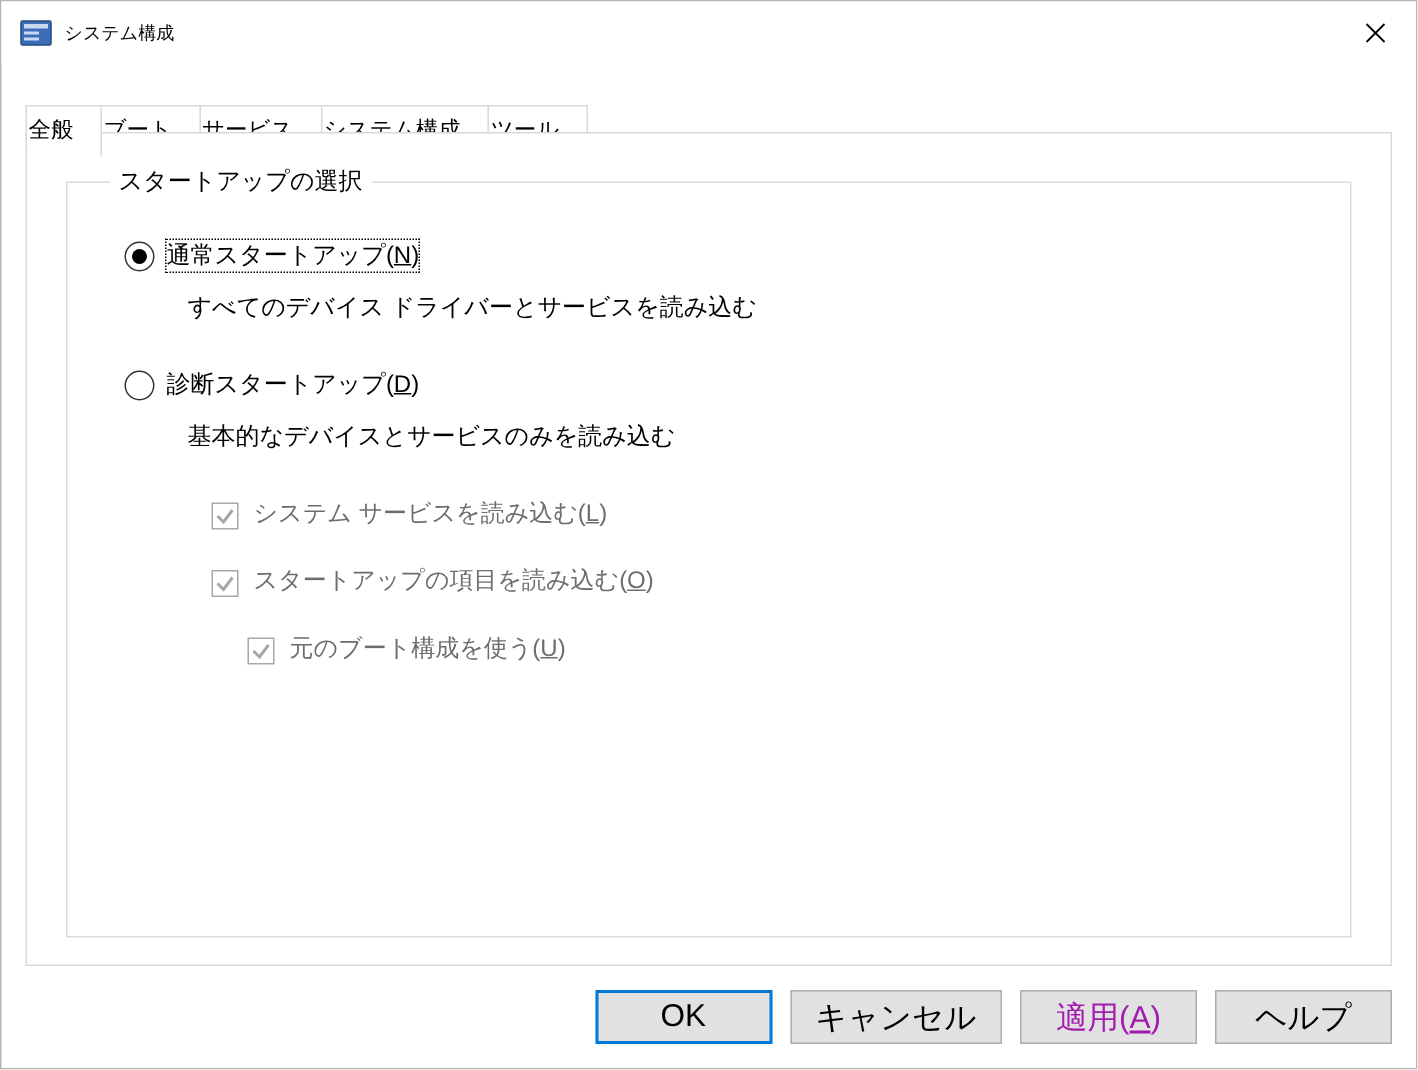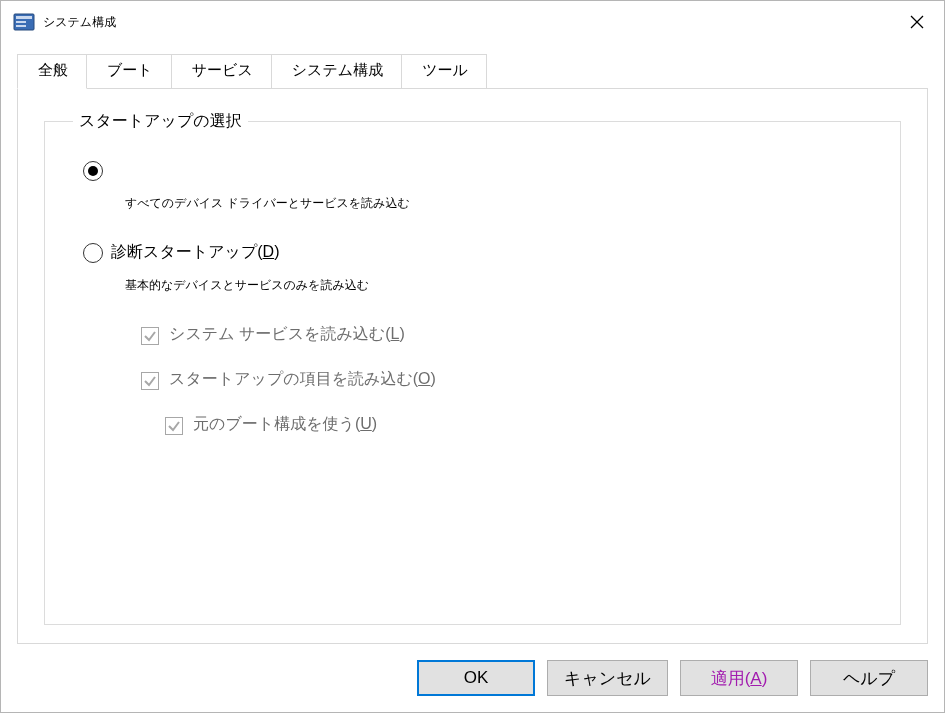--- a/index.html
+++ b/index.html
@@ -32,27 +32,27 @@
     cursor: pointer;
   }
   .close-btn svg { width: 14px; height: 14px; }
 
   .client { flex: 1; padding: 10px 16px 0 16px; display: flex; flex-direction: column; }
   .tabs-row {
     display: flex;
     position: relative;
   }
   .tab {
-    padding: 6px 18px 8px 20px;
+    padding: 6px 18px 8px 1px;
     font-size: 15px;
     border: 1px solid #d9d9d9;
     border-bottom: none;
     background: #fff;
     position: relative;
-    top: 1px;
+    top: 17px;
     cursor: pointer;
     margin-right: -1px;
   }
   .tab.active {
     background: #ffffff;
     border-color: #d9d9d9;
     z-index: 2;
     border-bottom: 1px solid #ffffff;
   }
   .tab:not(.active) { background: #ffffff; }
@@ -93,21 +93,21 @@
   }
   .radio-circle .dot {
     width: 10px; height: 10px; background: #000; border-radius: 50%;
     display: none;
   }
   .radio-circle.checked .dot { display: block; }
   .radio-label { font-size: 16px; cursor: pointer; }
   .radio-label.focused { outline: 1px dotted #000; outline-offset: 0px; }
   .radio-desc {
     margin: 14px 0 0 42px;
-    font-size: 12px;
+    font-size: 16px;
   }
 
   .sub-checks { margin: 26px 0 0 58px; }
   .check-item { display: flex; align-items: flex-end; margin-bottom: 24px; color: #6d6d6d; }
   .check-item:last-child { margin-bottom: 0; padding-left: 24px; }
   .checkbox {
     width: 18px; height: 18px;
     border: 1px solid #a7a7a7;
     background: #fff;
     margin-right: 10px;
@@ -122,21 +122,21 @@
     display: flex;
     justify-content: flex-end;
     gap: 12px;
     padding: 16px 16px 16px 0;
   }
   .btn {
     min-width: 118px;
     height: 36px;
     border: 1px solid #adadad;
     background: #e1e1e1;
-    font-size: 17px;
+    font-size: 21px;
     font-family: inherit;
     cursor: pointer;
     padding: 0 16px;
   }
   .btn.default {
     border: 2px solid #0078d7;
     background: #e1e1e1;
   }
   .btn.disabled {
     color: #a21caf;
@@ -178,20 +178,21 @@
       <fieldset class="group">
         <legend>スタートアップの選択</legend>
 
         <div class="radio-outer">
 
           <div class="radio-block">
             <div class="radio-item">
               <span class="radio-circle checked">
                   <span class="dot"></span>
                 </span>
+              <span class="radio-label focused"><span>通常スタートアップ(</span><span class="u">N</span><span>)</span></span>
             </div>
             <div class="radio-desc">すべてのデバイス ドライバーとサービスを読み込む</div>
           </div>
 
           <div class="radio-block">
             <div class="radio-item">
               <span class="radio-circle"></span>
               <span class="radio-label"><span>診断スタートアップ(</span><span class="u">D</span><span>)</span></span>
             </div>
             <div class="radio-desc">基本的なデバイスとサービスのみを読み込む</div>

